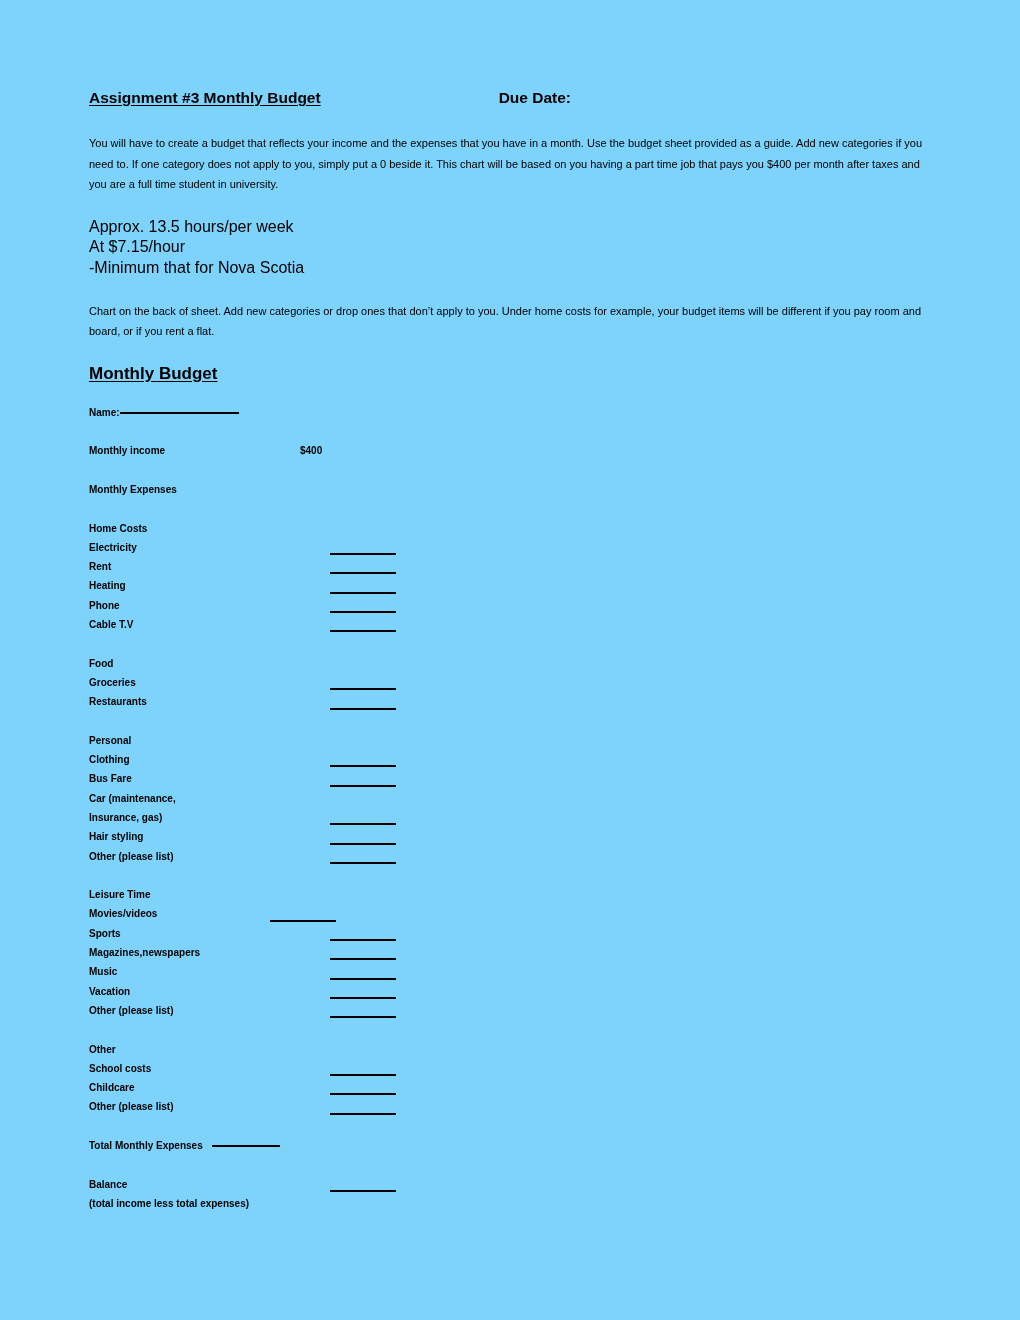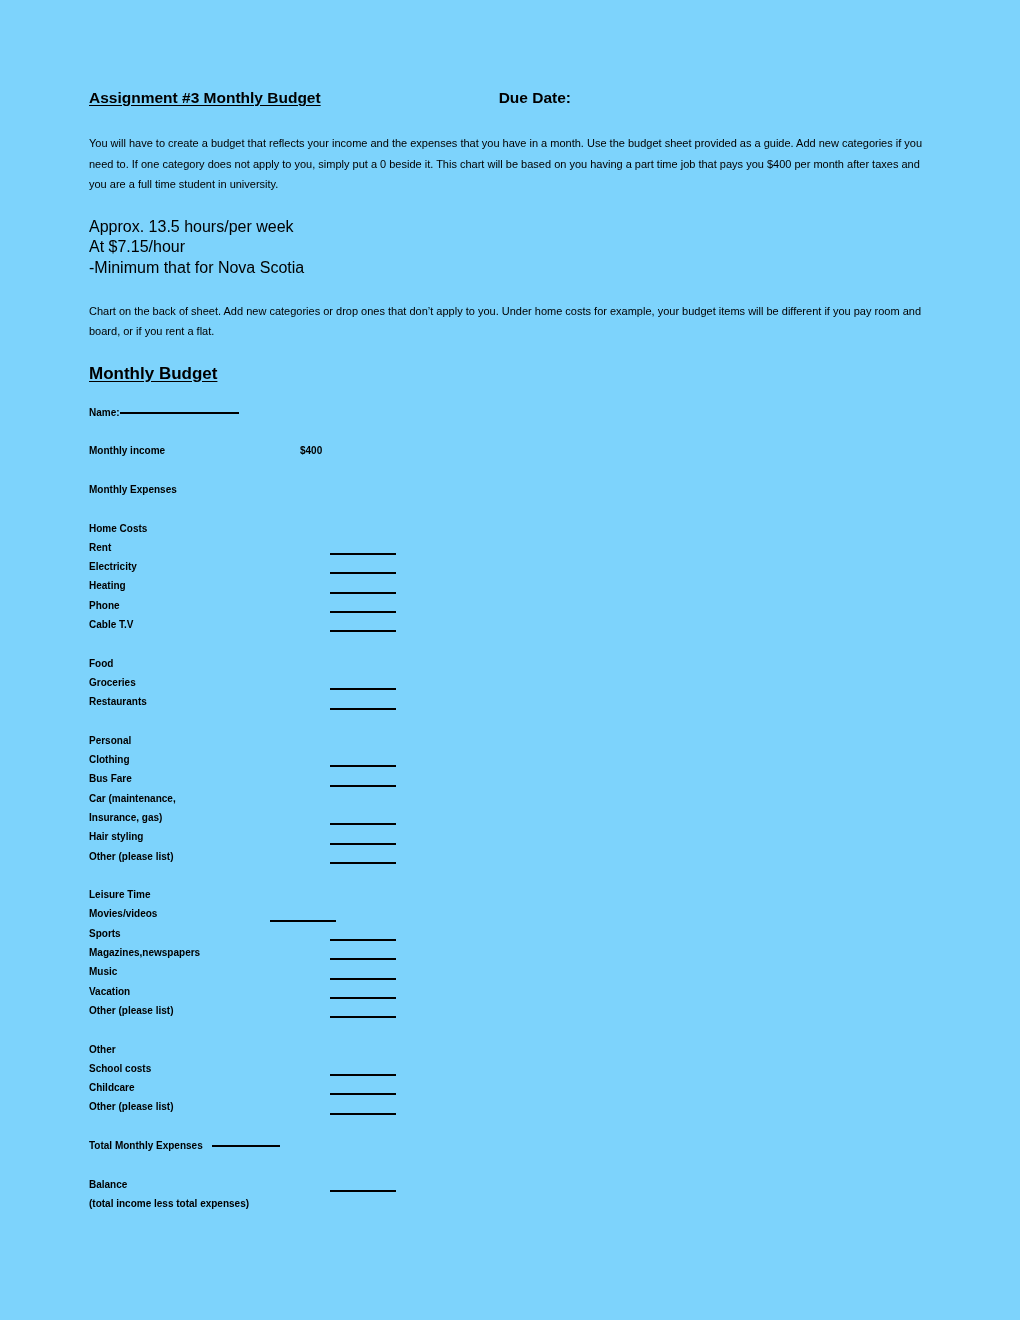--- a/index.html
+++ b/index.html
@@ -137,22 +137,22 @@
     <span class="b-label">Monthly income</span>
     <span class="money">$400</span>
   </div>
   <div class="b-gap"></div>
 
   <div class="b-row">Monthly Expenses</div>
   <div class="b-gap"></div>
 
   <div id="sections-host">
       <div class="b-row">Home Costs</div>
+      <div class="b-row"><span class="b-label">Electricity</span><span class="blank"></span></div>
       <div class="b-row"><span class="b-label">Rent</span><span class="blank"></span></div>
-      <div class="b-row"><span class="b-label">Electricity</span><span class="blank"></span></div>
       <div class="b-row"><span class="b-label">Heating</span><span class="blank"></span></div>
       <div class="b-row"><span class="b-label">Phone</span><span class="blank"></span></div>
       <div class="b-row"><span class="b-label">Cable T.V</span><span class="blank"></span></div>
       <div class="b-gap"></div>
       <div class="b-row">Food</div>
       <div class="b-row"><span class="b-label">Groceries</span><span class="blank"></span></div>
       <div class="b-row"><span class="b-label">Restaurants</span><span class="blank"></span></div>
       <div class="b-gap"></div>
       <div class="b-row">Personal</div>
       <div class="b-row"><span class="b-label">Clothing</span><span class="blank"></span></div>

